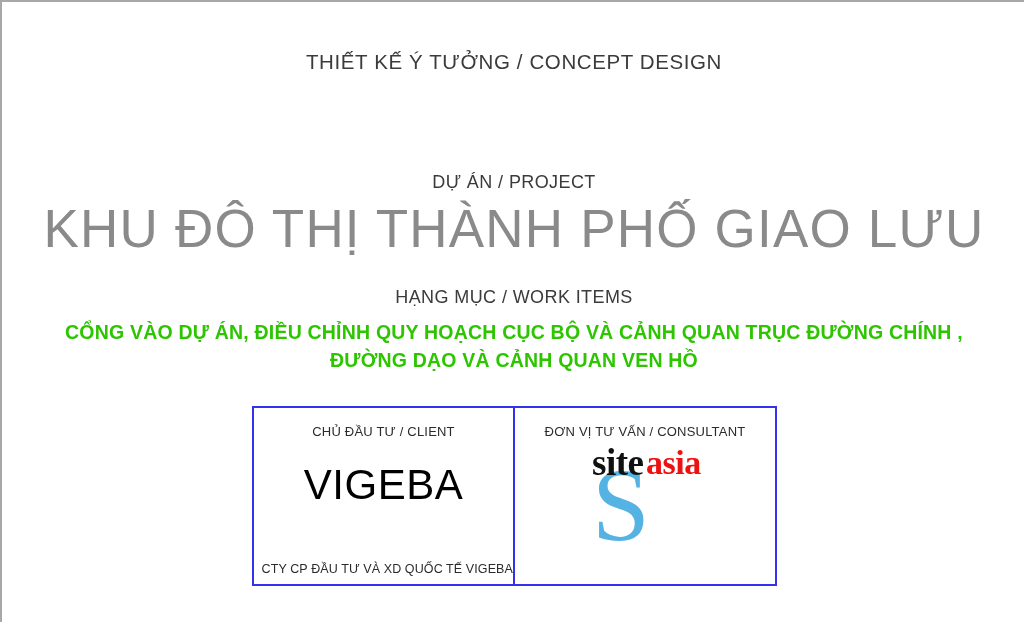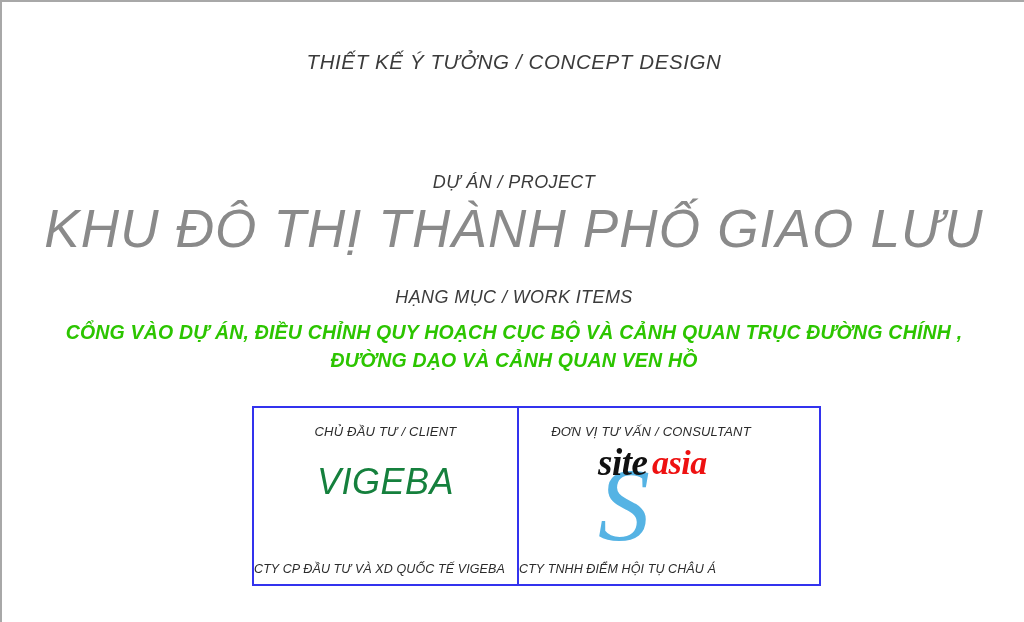--- a/index.html
+++ b/index.html
@@ -16,21 +16,20 @@
   }
   .page {
     position: absolute;
     left: 0; top: 0;
     width: 1024px;
     height: 622px;
     background: #ffffff;
     border-top: 2px solid #a8a8a8;
     border-left: 2px solid #a8a8a8;
     box-sizing: border-box;
-    font-style: italic;
   }
 
   
   .concept-line {
     position: absolute;
     left: 0; top: 48px;
     width: 1024px;
     text-align: center;
     font-size: 20.5px;
     letter-spacing: 0.6px;
@@ -82,21 +81,21 @@
     letter-spacing: 0.2px;
     line-height: 28px;
   }
   .work-lines div { white-space: nowrap; }
 
   
   .info-table {
     position: absolute;
     left: 250px;
     top: 404px;
-    width: 569px;
+    width: 525px;
     height: 180px;
     box-sizing: border-box;
     border: 2px solid #3333ee;
     display: flex;
   }
   .info-cell {
     position: relative;
     box-sizing: border-box;
     height: 100%;
     display: flex;
@@ -111,30 +110,30 @@
     font-size: 13px;
     color: #2b2b2b;
     letter-spacing: 0.2px;
     white-space: nowrap;
   }
   .cell-foot {
     position: absolute;
     bottom: 8px;
     left: 0;
     width: 100%;
-    text-align: left;
+    text-align: right;
     font-size: 12.5px;
     color: #2b2b2b;
     letter-spacing: 0.1px;
     white-space: nowrap;
   }
   .vigeba-word {
     margin-top: 22px;
-    font-size: 36px;
-    color: #15803d;
+    font-size: 42px;
+    color: #000000;
     letter-spacing: 0.5px;
     font-weight: 400;
   }
 
   
   .logo-wrap {
     position: relative;
     margin-top: 8px;
     width: 150px;
     height: 100px;
@@ -200,17 +199,16 @@
 
     <div class="info-cell cell-consultant">
       <div class="cell-head">ĐƠN VỊ TƯ VẤN / CONSULTANT</div>
 
       <div class="logo-wrap">
         <div class="logo-bigS">S</div>
         <div class="logo-site">site</div>
         <div class="logo-asia">asia</div>
       </div>
 
-      <div class="cell-foot">CTY TNHH ĐIỂM HỘI TỤ CHÂU Á</div>
     </div>
 
   </div>
 </div>
 
 </body></html>

